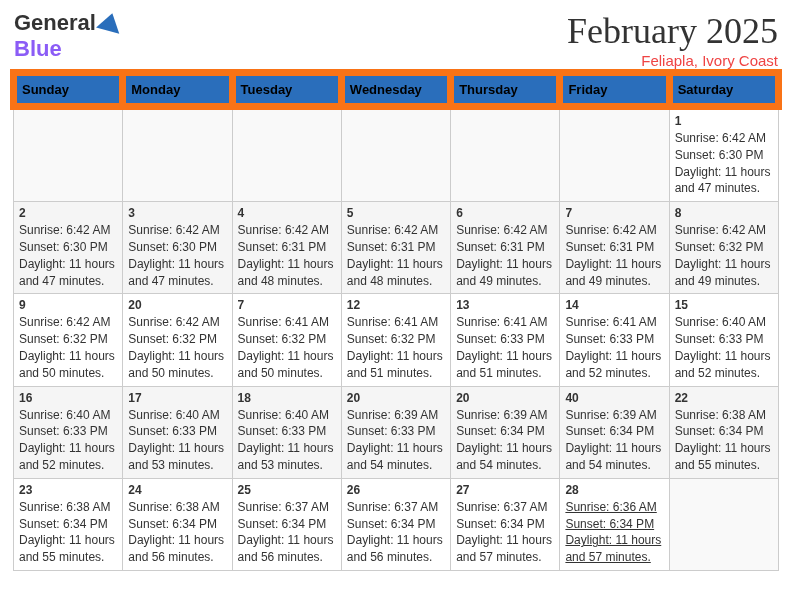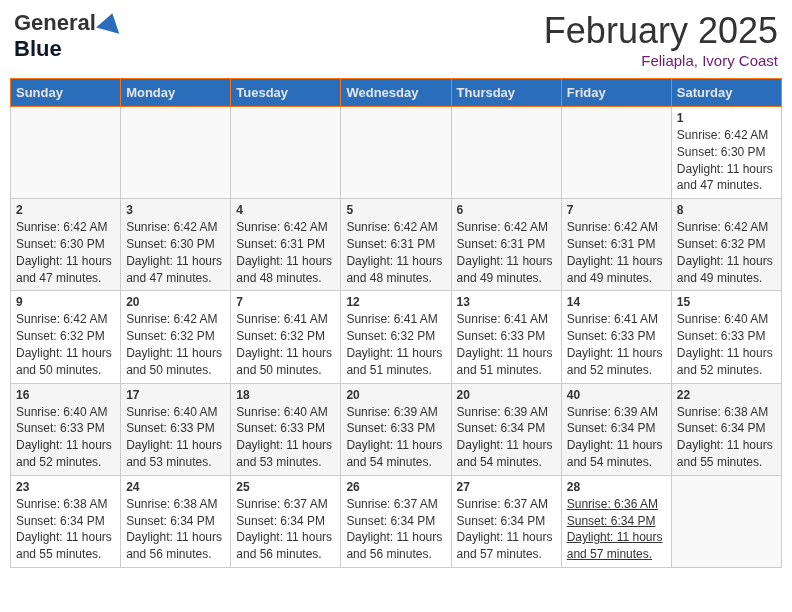--- a/index.html
+++ b/index.html
@@ -7,77 +7,78 @@
       font-family: Arial, sans-serif;
       background: #fff;
       width: 792px;
       min-height: 612px;
       padding: 10px;
     }
     .header {
       display: flex;
       justify-content: space-between;
       align-items: flex-start;
-      margin-bottom: 9px;
+      margin-bottom: 0;
       padding: 0 4px;
     }
     .logo {
       display: flex;
       flex-direction: column;
       align-items: flex-start;
     }
     .logo-text {
       display: flex;
       align-items: center;
     }
     .logo-general {
       font-size: 22px;
       font-weight: bold;
       color: #333;
     }
     .logo-blue {
       font-size: 22px;
       font-weight: bold;
-      color: #0f172a;
+      color: #8b5cf6;
     }
     .logo-triangle {
       width: 0;
       height: 0;
       border-left: 12px solid transparent;
       border-right: 12px solid transparent;
       border-bottom: 18px solid #2a6ebb;
       margin-left: 2px;
       margin-bottom: 2px;
       transform: rotate(15deg);
     }
     .header-right {
       text-align: right;
     }
     .month-title {
       font-size: 36px;
       font-weight: normal;
       color: #333;
+      font-family: Liberation Serif, serif;
     }
     .location {
       font-size: 15px;
-      color: #701a75;
+      color: #ef4444;
     }
     .calendar {
       width: 100%;
       border-collapse: collapse;
       border: 1px solid #ccc;
     }
     .calendar th {
       background-color: #2a6ebb;
-      color: #e5e5e5;
+      color: #000000;
       font-size: 13px;
       font-weight: bold;
       padding: 6px 5px;
       text-align: left;
-      border: 1px solid #f97316;
+      border: 7px solid #f97316;
     }
     .calendar td {
       width: calc(100% / 7);
       vertical-align: top;
       padding: 4px 5px;
       border: 1px solid #ccc;
       background: #fff;
       height: 88px;
       font-size: 10.5px;
       color: #333;

